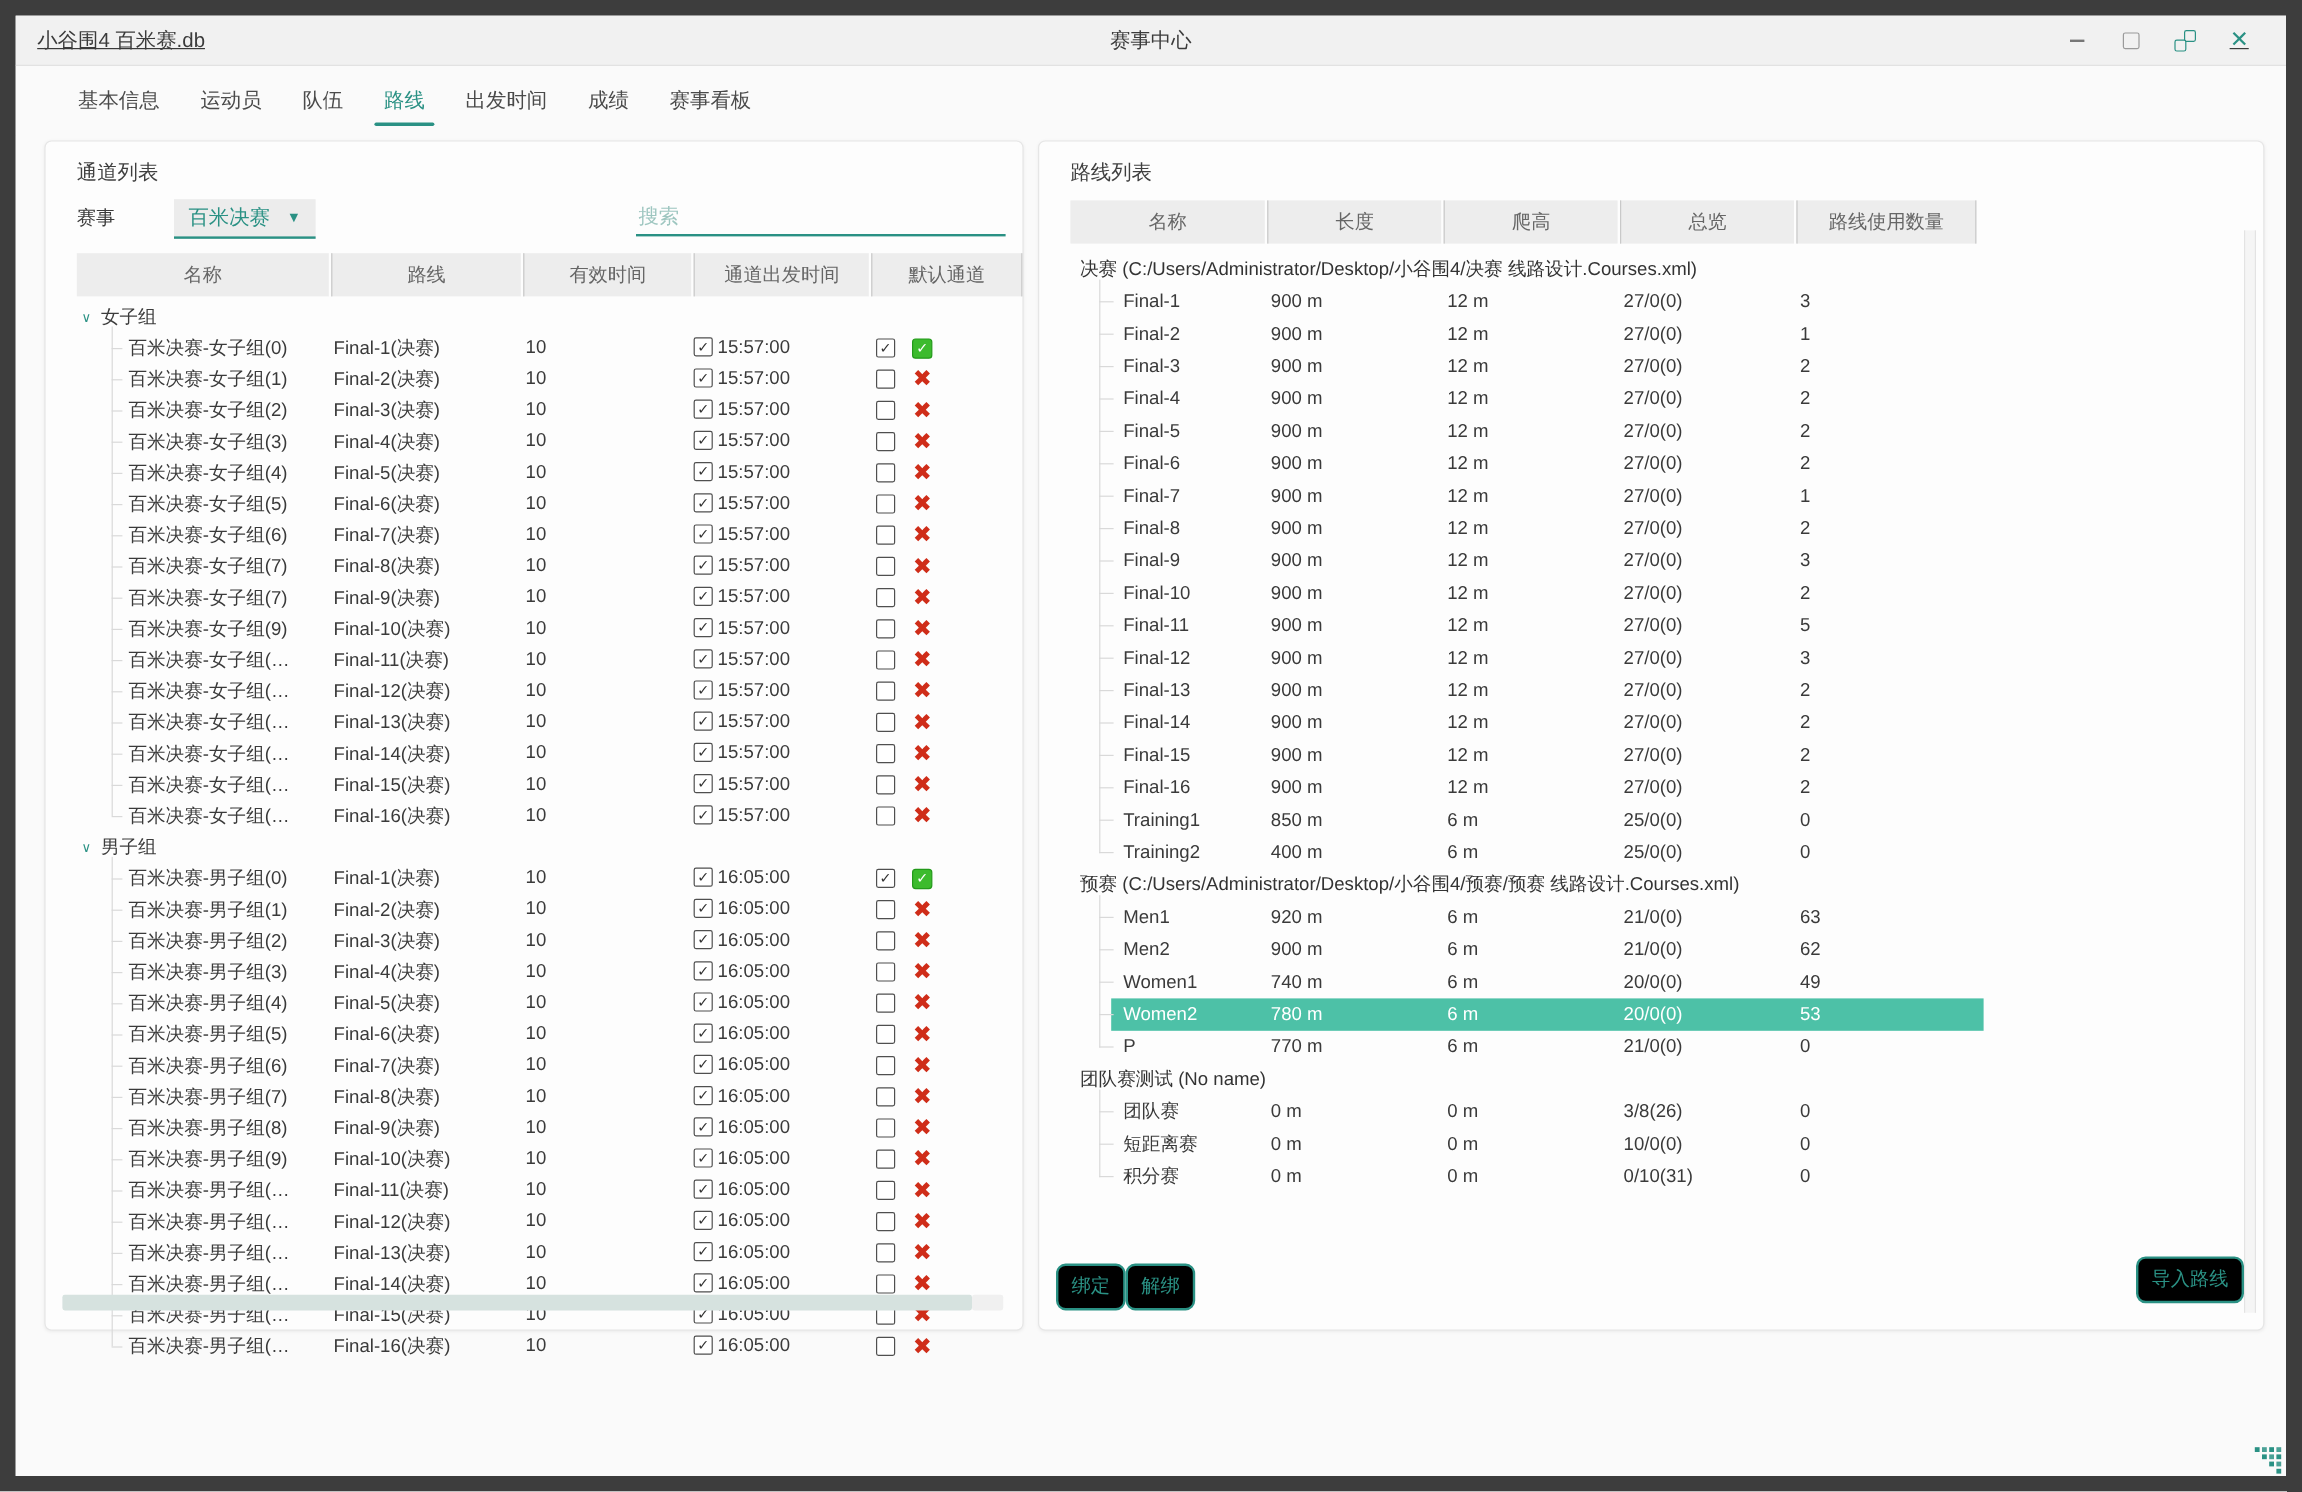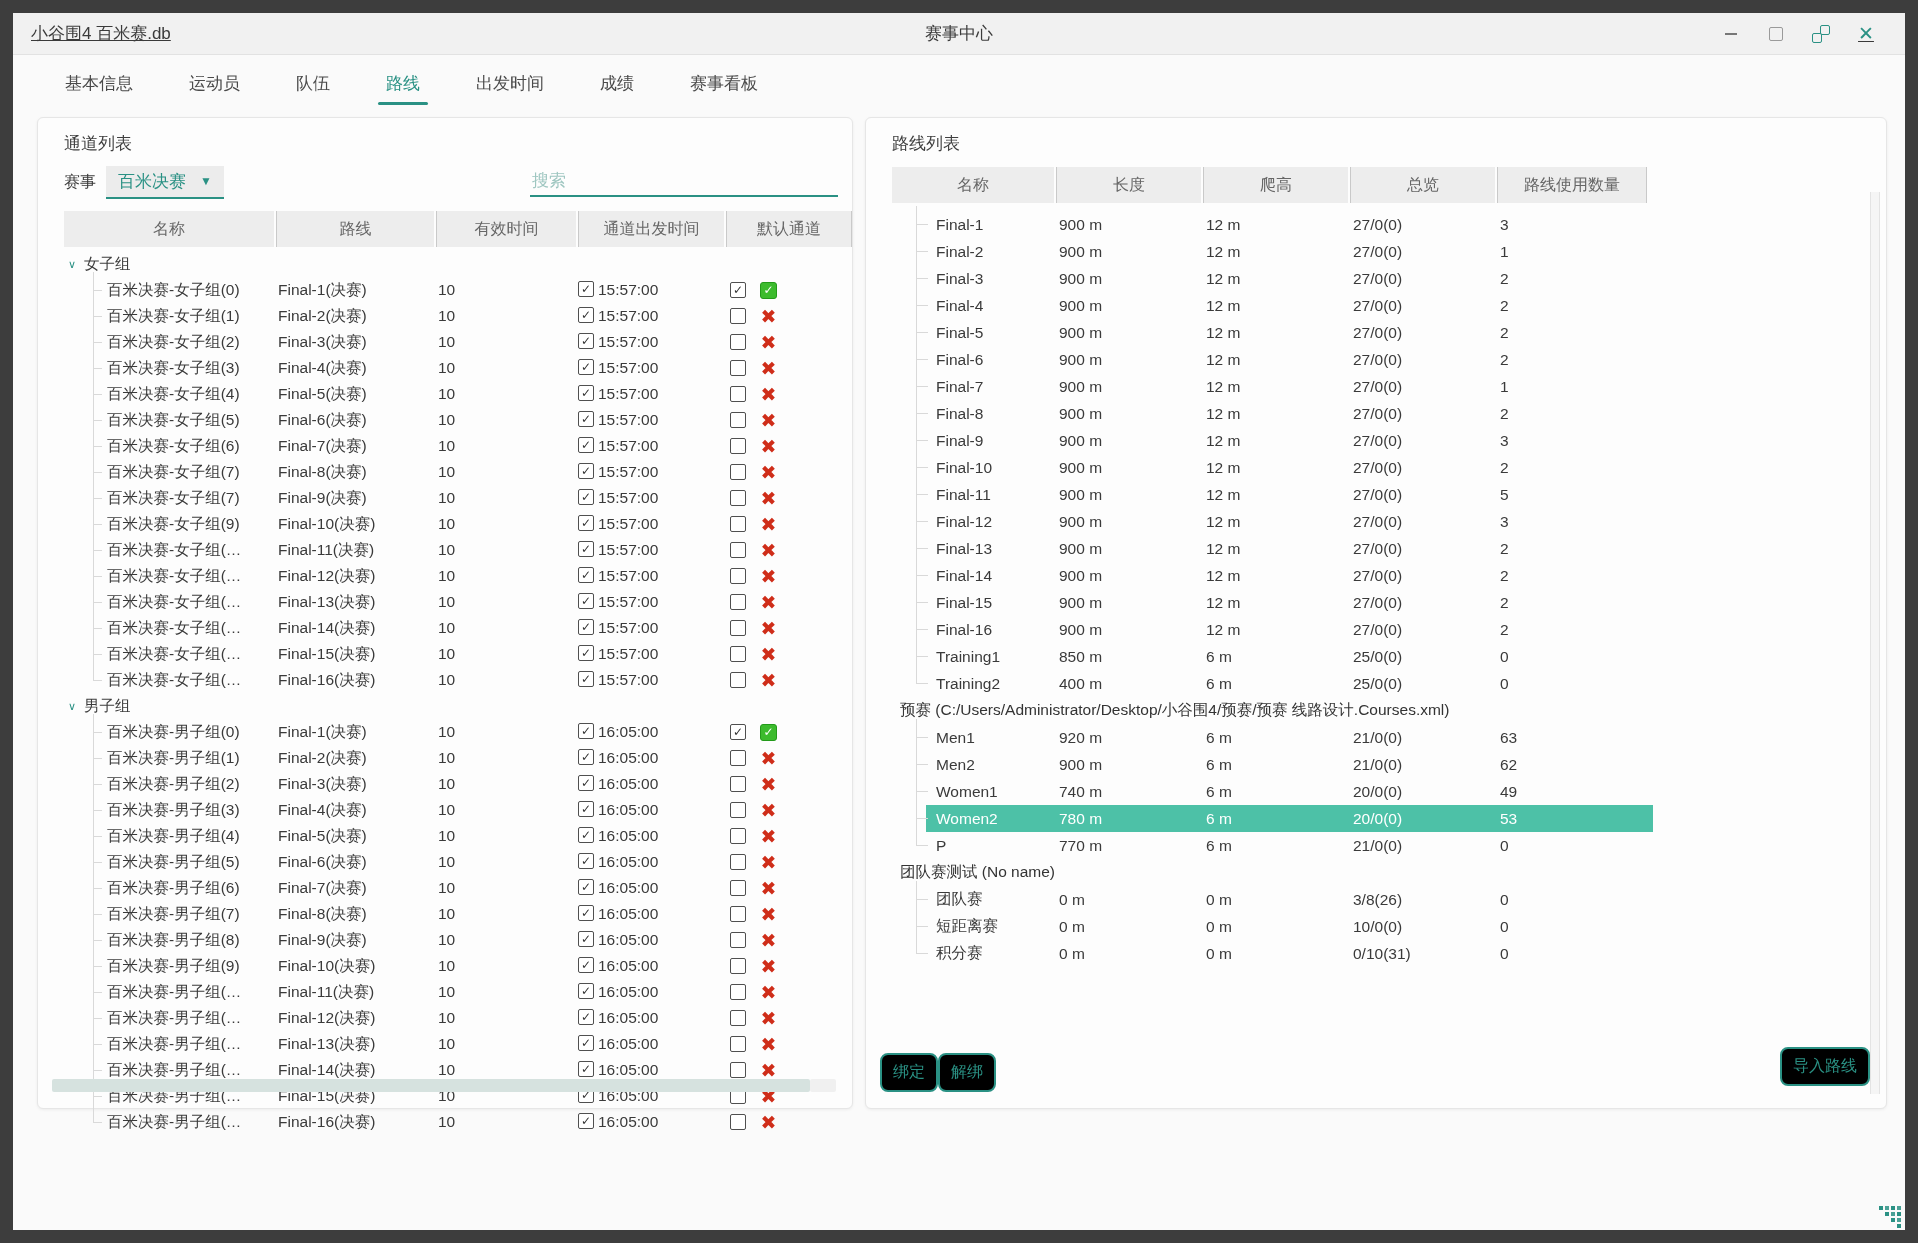--- a/index.html
+++ b/index.html
@@ -20,34 +20,34 @@
   .wc{width:18px;height:18px;display:flex;align-items:center;justify-content:center;cursor:default;}
   .wc-min::before{content:"";width:12px;height:2px;background:#777;display:block;}
   .wc-max::before{content:"";width:12px;height:12px;border:1.5px solid #9a9a9a;border-radius:2px;display:block;}
   .wc-restore{position:relative;}
   .wc-restore .sq{position:absolute;width:10px;height:10px;border:1.8px solid var(--accent);border-radius:2px;}
   .wc-restore .sq.back{top:0;right:0;}
   .wc-restore .sq.front{bottom:0;left:0;background:#f1f1f1;}
   .wc-close{color:var(--accent);font-size:19px;font-weight:bold;line-height:1;}
 
   
-  .tabbar{height:58px;background:#fafafa;display:flex;align-items:center;gap:52px;padding-left:50px;flex:0 0 auto;}
+  .tabbar{height:58px;background:#fafafa;display:flex;align-items:center;gap:30px;padding-left:50px;flex:0 0 auto;}
   .tab{font-size:17px;color:#4a4a4a;padding:10px 2px 12px;position:relative;cursor:default;white-space:nowrap;}
   .tab.active{color:var(--accent);}
   .tab.active::after{content:"";position:absolute;left:-6px;right:-6px;bottom:2px;height:3px;background:var(--accent);border-radius:2px;}
 
   
   .main{flex:1;position:relative;background:#fafafa;}
   .card{position:absolute;top:4px;height:992px;background:#fdfdfd;border:1px solid #e6e6e6;border-radius:6px;box-shadow:0 1px 3px rgba(0,0,0,0.06);padding-left:12px;}
   .left-card{left:24px;width:816px;}
   .right-card{left:852px;width:1022px;}
   .panel-title{font-size:17px;color:#3f3f3f;padding:14px 0 0 14px;}
 
   
-  .controls-row{display:flex;align-items:center;margin:10px 14px 0 14px;height:34px;}
+  .controls-row{display:flex;align-items:center;margin:10px 14px 0 14px;height:34px;gap:39px;}
   .controls-row .lbl{font-size:16px;margin-right:10px;}
   .dropdown{display:flex;align-items:center;gap:14px;background:#ececec;border-bottom:2px solid var(--accent);padding:4px 12px 4px 12px;min-width:112px;color:var(--accent);font-size:17px;cursor:default;}
   .dd-arrow{font-size:12px;}
   .search{margin-left:auto;width:308px;border:none;outline:none;background:transparent;border-bottom:2px solid var(--accent);font-size:17px;padding:4px 2px;color:var(--accent);}
   .search::placeholder{color:#9ec6c0;}
 
   
   .thead{display:grid;height:36px;margin:12px 14px 0 14px;}
   .left-grid{grid-template-columns:210px 160px 142px 148px 128px;}
   .right-grid{grid-template-columns:162px 147px 147px 147px 152px;width:755px;}
@@ -588,20 +588,21 @@
       <section class="card right-card">
         <div class="panel-title">路线列表</div>
         <div class="thead right-grid">
           <div class="th">名称</div>
           <div class="th">长度</div>
           <div class="th">爬高</div>
           <div class="th">总览</div>
           <div class="th">路线使用数量</div>
         </div>
         <div class="rlist">
+            <div class="rgroup-header">决赛 (C:/Users/Administrator/Desktop/小谷围4/决赛 线路设计.Courses.xml)</div>
             <div class="rgroup-children">
               <div class="rrow">
                 <div class="r-name">Final-1</div>
                 <div class="r-cell">900 m</div>
                 <div class="r-cell">12 m</div>
                 <div class="r-cell">27/0(0)</div>
                 <div class="r-cell">3</div>
                 <div></div>
               </div>
               <div class="rrow">

